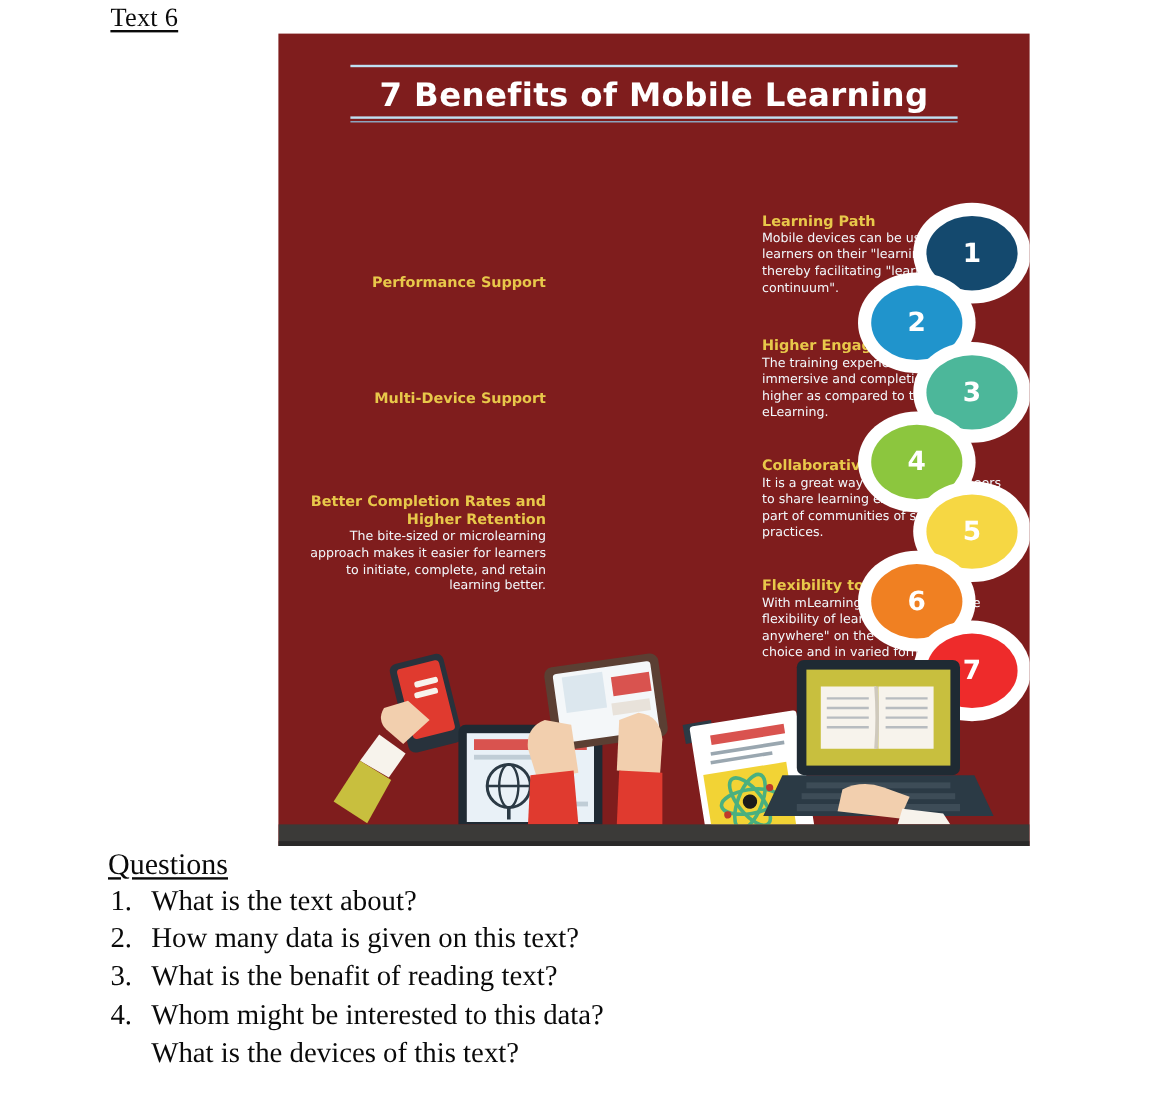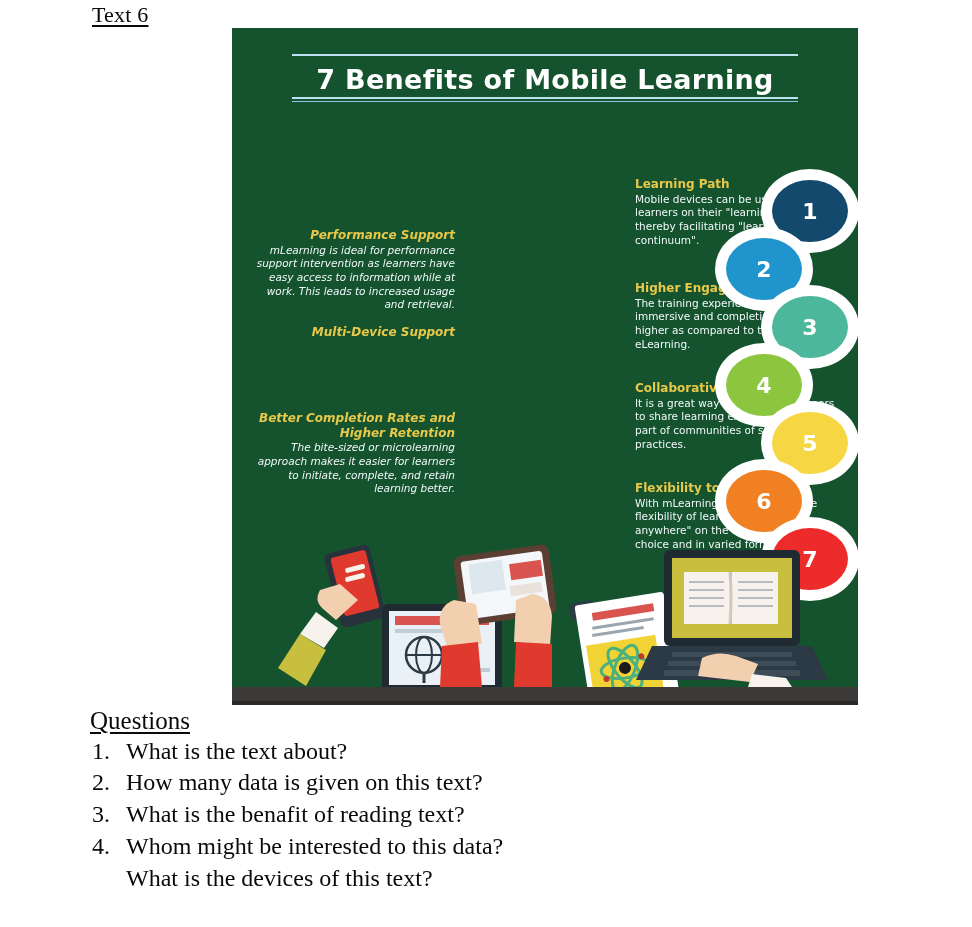--- a/index.html
+++ b/index.html
@@ -28,21 +28,21 @@
     letter-spacing: 0.2px;
   }
 
   
   #infographic {
     position: absolute;
     left: 232px;
     top: 28px;
     width: 626px;
     height: 677px;
-    background: #14532d;
+    background: #7f1d1d;
     overflow: hidden;
   }
   #infographic .desk {
     position: absolute;
     left: 0;
     bottom: 0;
     width: 100%;
     height: 18px;
     background: #3b3a38;
   }
@@ -109,21 +109,21 @@
     color: #ffffff;
   }
   .node.left  { left: 22px; }
   .node.right { left: 68px; }
 
   
   .panel {
     position: absolute;
     width: 205px;
   }
-  .panel.left  { left: 18px;  text-align: right; font-style: italic; }
+  .panel.left  { left: 18px;  text-align: right; }
   .panel.right { left: 403px; text-align: left; margin-top: 12px;  }
   .panel h3 {
     margin: 0 0 1px 0;
     font-family: "DejaVu Sans", sans-serif;
     font-size: 12px;
     font-weight: bold;
     color: #e8c84a;
     line-height: 1.22;
   }
   .panel p {
@@ -194,21 +194,20 @@
 
   <div class="title-wrap">
     <div class="rule"></div>
     <div class="title-main">7 Benefits of Mobile Learning</div>
     <div class="rule"></div>
     <div class="rule thin"></div>
   </div>
 
   <div class="panel left" style="top:200px;">
     <h3>Performance Support</h3>
-    <p>mLearning is ideal for performance support intervention as learners have easy access to information while at work. This leads to increased usage and retrieval.</p>
   </div>
   <div class="panel left" style="top:297px;">
     <h3>Multi-Device Support</h3>
     <p></p>
   </div>
   <div class="panel left" style="top:383px;">
     <h3>Better Completion Rates and Higher Retention</h3>
     <p>The bite-sized or microlearning approach makes it easier for learners to initiate, complete, and retain learning better.</p>
   </div>
 

